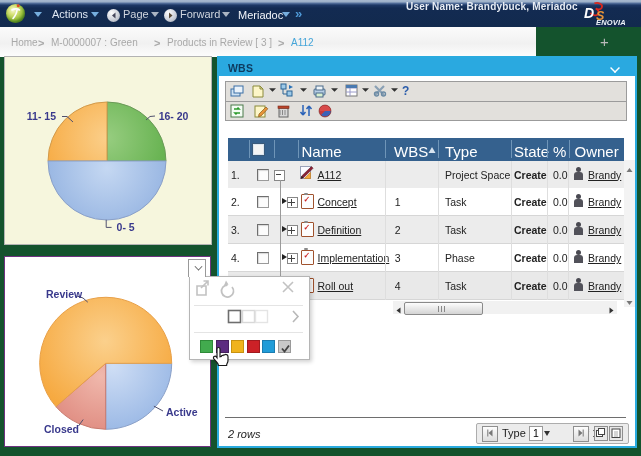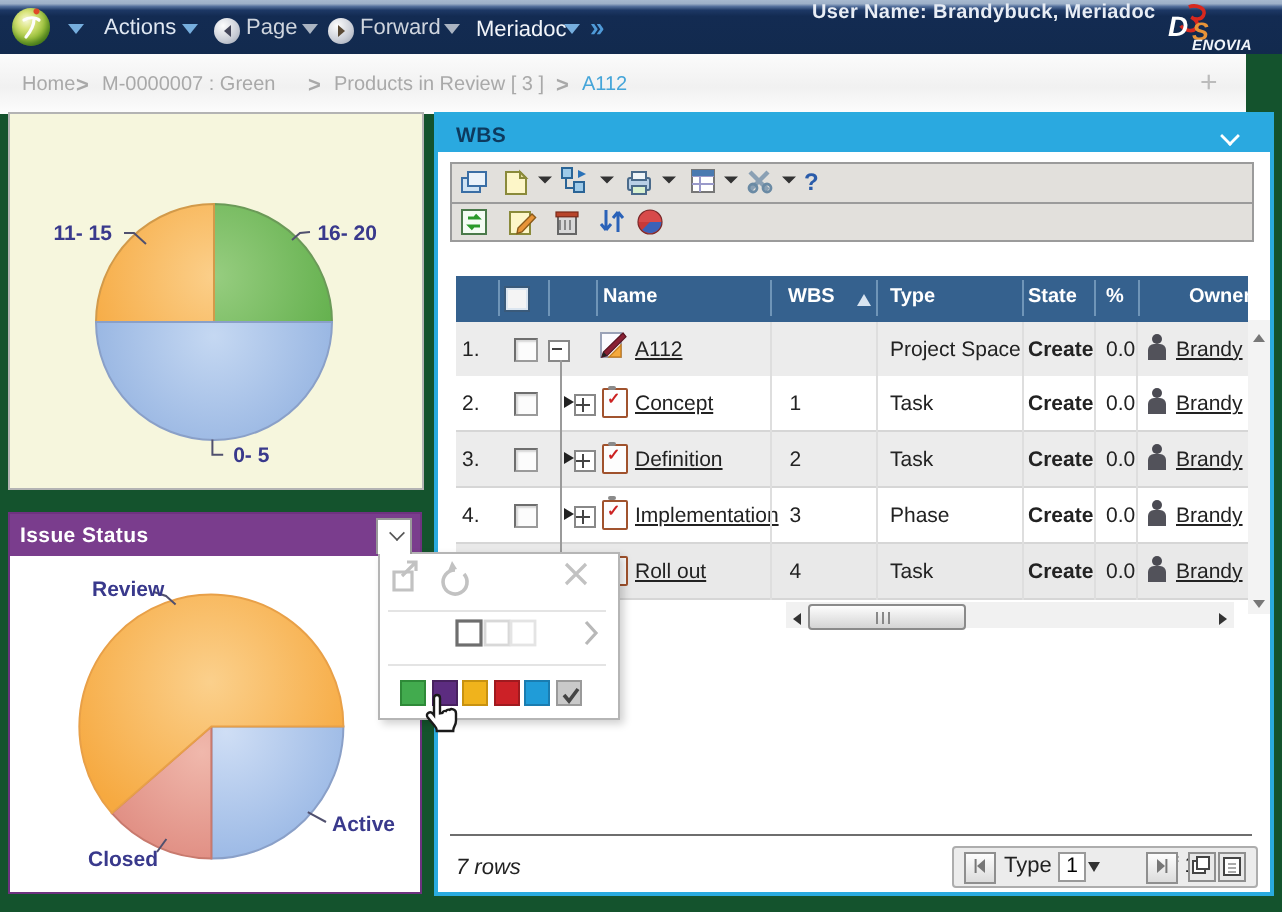--- a/index.html
+++ b/index.html
@@ -7,21 +7,21 @@
 #page{position:relative;width:641px;height:456px;background:#14532d;overflow:hidden;}
 .abs{position:absolute;}
 
 #topnav{position:absolute;left:0;top:0;width:641px;height:27px;
  background:linear-gradient(180deg,#a7b9cf 0%,#9db0c8 7%,#54709c 12%,#1d3865 19%,#132b52 30%,#122a4e 100%);}
 #topnav .itm{position:absolute;color:#dfe7f2;font-size:11px;top:8px;white-space:nowrap;}
 .car{display:inline-block;width:0;height:0;border-left:4px solid transparent;border-right:4px solid transparent;border-top:5px solid #76aede;vertical-align:middle;}
 .navcirc{position:absolute;top:9px;width:13px;height:13px;border-radius:50%;background:radial-gradient(circle at 35% 30%,#fdfdfd,#c9cdd6 60%,#9aa2b0);border:0;}
 .navcirc:after{content:"";position:absolute;left:3px;top:3.5px;width:0;height:0;}
 
-#crumbs{position:absolute;left:0;top:27px;width:623px;height:30px;background:linear-gradient(#fbfbfb,#f1f1f1 55%,#fdfdfd);}
+#crumbs{position:absolute;left:0;top:27px;width:536px;height:30px;background:linear-gradient(#fbfbfb,#f1f1f1 55%,#fdfdfd);}
 #crumbs span{position:absolute;top:10px;font-size:10px;color:#a9a9a9;white-space:nowrap;}
 .csep{color:#a8a8a8;font-weight:bold;font-size:11px !important;top:9.5px !important;}
 
 #risk{position:absolute;left:4px;top:55.5px;width:206px;height:187.5px;border:1px solid #b3b3b3;background:#f6f6dd;}
 #riskhead{position:absolute;left:0;top:0;width:206px;height:18px;background:linear-gradient(#d8d8d8,#c7c7c7);border-bottom:1px solid #bbb;}
 #riskhead b{position:absolute;left:5px;top:3px;font-size:11px;color:#2f2f2f;letter-spacing:.2px;}
 .chevw{position:absolute;width:12px;height:7px;}
 .chevw:before{content:"";position:absolute;left:0;top:0;width:8px;height:8px;border-right:2px solid #fff;border-bottom:2px solid #fff;transform:rotate(45deg) scale(.7);}
 #issue{position:absolute;left:4px;top:256px;width:205px;height:188.5px;border:1.5px solid #6e3280;background:#fff;}
 #issuehead{position:absolute;left:0;top:0;width:205px;height:20.5px;background:#7a3d8d;}
@@ -43,21 +43,21 @@
 .clip:after{content:"\2713";position:absolute;left:1.5px;top:0px;font-size:8px;color:#cc2222;font-weight:bold;}
 .ownico{position:absolute;left:345.5px;top:6px;width:10px;height:14px;}
 .ownico:before{content:"";position:absolute;left:2.5px;top:0;width:5px;height:5px;border-radius:50%;background:#4a4a52;}
 .ownico:after{content:"";position:absolute;left:0.5px;top:5px;width:9px;height:8px;background:#52525a;border-radius:3px 3px 0 0;}
 #hthumb{position:absolute;left:11px;top:1px;width:77px;height:11px;background:linear-gradient(#fdfdfd,#d4d4d4);border:1px solid #8a8a8a;border-radius:2px;}
 #hthumb span{position:absolute;left:33px;top:2.5px;width:8px;height:6px;background:repeating-linear-gradient(90deg,#888 0,#888 1px,transparent 1px,transparent 3px);}
 .chevg{position:absolute;width:12px;height:8px;}
 .chevg:before{content:"";position:absolute;left:2px;top:0px;width:6px;height:6px;border-right:1.6px solid #555;border-bottom:1.6px solid #555;transform:rotate(45deg) scale(.8);}
 
 #thead{position:absolute;left:9px;top:80.5px;width:396px;height:22.5px;background:#35618e;}
-#thead .hc{position:absolute;top:5px;font-size:10px;font-weight:bold;color:#fff;white-space:nowrap;}
+#thead .hc{position:absolute;top:5px;font-size:15px;font-weight:normal;color:#fff;white-space:nowrap;}
 #thead .vline{position:absolute;top:2px;width:1px;height:18px;background:#6f95b8;}
 .trow{position:absolute;left:9px;width:396px;height:27px;border-bottom:1px solid #d6d6d6;}
 .trow .c{position:absolute;font-size:10.5px;color:#222;top:8px;white-space:nowrap;}
 .lnk{color:#2a5d94;text-decoration:underline;}
 .cb{position:absolute;left:29px;top:8px;width:10px;height:10px;background:#fcfcfc;border:1px solid #9a9a9a;border-top-color:#6e6e6e;border-left-color:#6e6e6e;box-shadow:inset 1px 1px 1px #d7d7d7;}
 .create{font-weight:bold;color:#111;}
 
 #vscroll{position:absolute;left:405px;top:102.5px;width:11px;height:147px;background:#f3f3f3;}
 #hscroll{position:absolute;left:174px;top:243.5px;width:224px;height:13px;background:#f1f1f1;}
 
@@ -142,23 +142,20 @@
       <polyline points="150,116 145,116.5 141,120" fill="none" stroke="#50506e" stroke-width="1"></polyline>
       <polyline points="101.2,219.8 101.2,227.4 106.6,227.4" fill="none" stroke="#50506e" stroke-width="1"></polyline>
       <text x="51" y="120" text-anchor="end" font-size="10.5" font-weight="bold" fill="#39398c" font-family="Liberation Sans">11- 15</text>
       <text x="153.7" y="120" font-size="10.5" font-weight="bold" fill="#39398c" font-family="Liberation Sans">16- 20</text>
       <text x="111.6" y="231" font-size="10.5" font-weight="bold" fill="#39398c" font-family="Liberation Sans">0- 5</text>
       </g>
     </svg>
   </div>
 
   <div id="issue">
-    <div id="issuehead">
-        <b>Issue Status</b>
-      </div>
     <svg width="203" height="167" style="position:absolute;left:0;top:19px;" viewBox="0 0 203 167">
       <defs>
         <radialGradient id="g2o" gradientUnits="userSpaceOnUse" cx="100" cy="85" r="78">
             <stop offset="0" stop-color="#fbd08c"></stop>
             <stop offset="1" stop-color="#f6a940"></stop>
           </radialGradient>
         <radialGradient id="g2b" gradientUnits="userSpaceOnUse" cx="108" cy="110" r="70">
             <stop offset="0" stop-color="#cfdef5"></stop>
             <stop offset="1" stop-color="#97b6e4"></stop>
           </radialGradient>
@@ -253,21 +250,21 @@
     <div id="thead">
       <span style="position:absolute;left:25px;top:5.5px;width:9px;height:9.5px;background:#f4f4f4;border:1px solid #dce6f0;box-shadow:0 0 0 1px #3a5a7a;"></span>
       <span class="hc" style="left:73.5px;">Name</span>
       <span class="hc" style="left:166px;">WBS</span>
       <svg width="8" height="8" style="position:absolute;left:200px;top:8px;">
           <path d="M4,1 L7.5,7 H0.5 z" fill="#d8e4f0"></path>
         </svg>
       <span class="hc" style="left:217px;">Type</span>
       <span class="hc" style="left:286px;">State</span>
       <span class="hc" style="left:325px;">%</span>
-      <span class="hc" style="left:346.5px;margin-left:20px;">Owner</span>
+      <span class="hc" style="left:346.5px;">Owner</span>
       <span class="vline" style="left:21px;"></span>
       <span class="vline" style="left:46px;"></span>
       <span class="vline" style="left:70px;"></span>
       <span class="vline" style="left:157px;"></span>
       <span class="vline" style="left:210px;"></span>
       <span class="vline" style="left:283px;"></span>
       <span class="vline" style="left:319px;"></span>
       <span class="vline" style="left:340.5px;"></span>
     </div>
     <div id="tbody">
@@ -361,21 +358,21 @@
             <path d="M3.5,5.5 l4,-3 v6 z" fill="#333"></path>
           </svg></div>
       <div style="position:absolute;right:0;top:1px;width:11px;height:11px;"><svg width="11" height="11">
             <path d="M7.5,5.5 l-4,3 v-6 z" fill="#333"></path>
           </svg></div>
       <div id="hthumb">
           <span></span>
         </div>
     </div>
     <div id="wfoot"></div>
-    <div id="rows5">7 rows</div>
+    <div id="rows5">2 rows</div>
     <div id="pager">
       <span class="pbtn" style="left:5px;"><svg width="12" height="12">
             <path d="M8.5,2.5 l-4,3.5 4,3.5 z" fill="#777"></path>
             <path d="M3.8,2.5 v7" stroke="#777"></path>
           </svg></span>
       <span style="position:absolute;left:25px;top:3px;font-size:11px;color:#222;">Type</span>
       <span style="position:absolute;left:52px;top:2px;width:12px;height:13px;background:#fff;border:1px solid #9a9a9a;font-size:10.5px;text-align:center;line-height:13px;">1</span>
       <span class="car" style="position:absolute;left:67px;top:7px;border-top-color:#333;border-left-width:3.5px;border-right-width:3.5px;"></span>
       <span style="position:absolute;left:77px;top:3px;font-size:11px;color:#222;margin-left:26px;">of 1</span>
       <span class="pbtn" style="left:96px;"><svg width="12" height="12">

